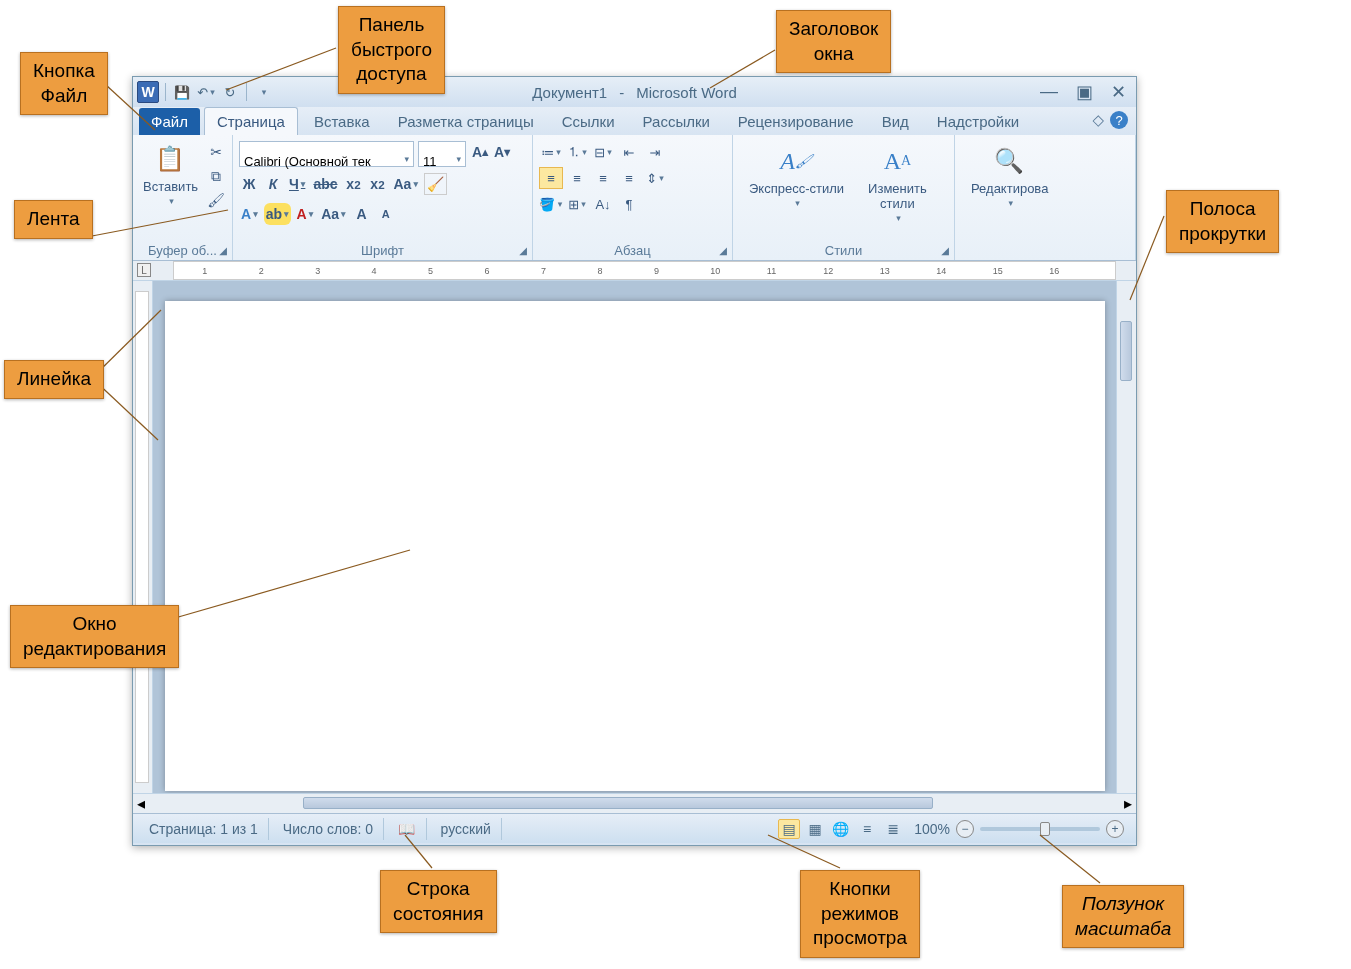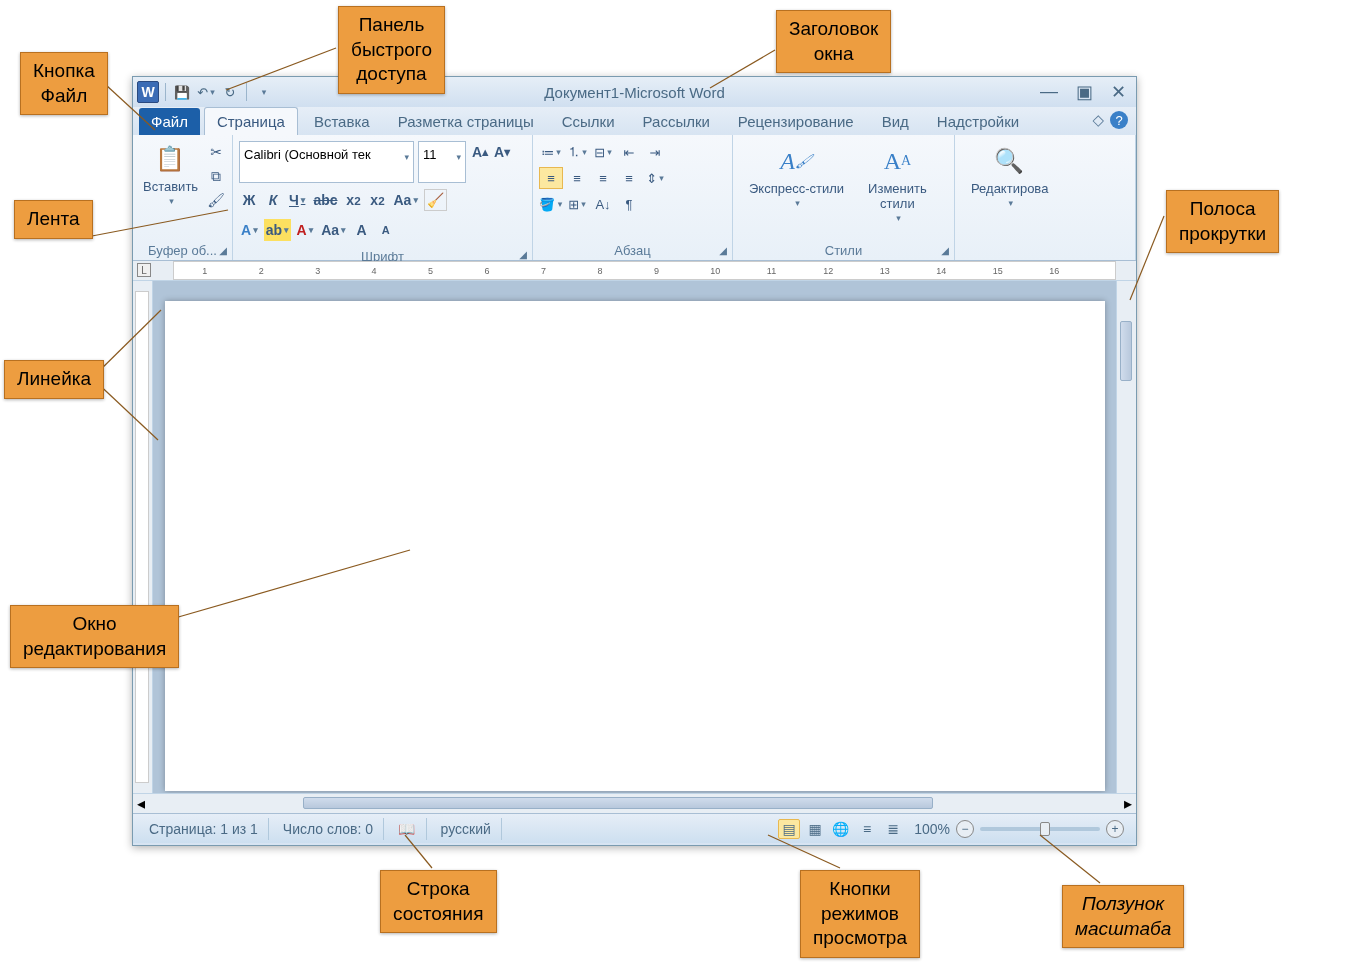--- a/index.html
+++ b/index.html
@@ -8,21 +8,21 @@
   .callout { position:absolute; background:#ed9d40; border:1px solid #b87020; padding:6px 12px; font-size:19px; color:#000; text-align:center; line-height:1.3; z-index:100; box-shadow:0 1px 3px rgba(0,0,0,.3);}
   .leader { position:absolute; stroke:#8a5a20; stroke-width:1.2; fill:none; z-index:90; pointer-events:none;}
   
   .window { position:absolute; top:76px; left:132px; width:1005px; height:770px; border:1px solid #7a9bb0; background:#d7e4f2; box-shadow:0 2px 8px rgba(0,0,0,.3);}
   
   .titlebar { height:30px; background:linear-gradient(#e6eef7,#d0dff0); display:flex; align-items:center; font-size:15px; color:#4a6a85; position:relative;}
   .qat { display:flex; align-items:center; gap:4px; padding-left:4px;}
   .word-logo { width:22px; height:22px; background:#3b6cb5; border:1px solid #2a4a80; border-radius:2px; color:#fff; font-weight:bold; font-size:14px; display:flex; align-items:center; justify-content:center;}
   .qat-btn { width:20px; height:20px; display:flex; align-items:center; justify-content:center; font-size:13px; color:#4a6a85;}
   .qat-sep { width:1px; height:18px; background:#9bb5cc; margin:0 2px;}
-  .title-center { position:absolute; left:50%; transform:translateX(-50%); display:flex; gap:0;}
+  .title-center { position:absolute; left:50%; transform:translateX(-50%); display:flex; gap:12px;}
   .win-controls { position:absolute; right:10px; display:flex; gap:18px; font-size:18px; color:#4a6a85;}
   
   .tabs { height:28px; background:linear-gradient(#e6eef7,#d7e4f2); display:flex; align-items:flex-end; padding-left:6px; gap:4px; font-size:15px; position:relative;}
   .tab { padding:5px 12px; color:#4a6a85; cursor:pointer; border-radius:3px 3px 0 0;}
   .tab.file { background:#1c5fa8; color:#fff;}
   .tab.active { background:#f5f8fc; border:1px solid #a8bed4; border-bottom:none; color:#3a5a80;}
   .tab-help { position:absolute; right:8px; top:4px; display:flex; gap:6px; align-items:center;}
   .help-icon { width:18px; height:18px; border-radius:50%; background:#3a80c8; color:#fff; font-size:13px; display:flex; align-items:center; justify-content:center;}
   
   .ribbon { height:126px; background:linear-gradient(#f5f8fc,#e8f0f8); border-bottom:1px solid #a8bed4; display:flex;}
@@ -31,21 +31,21 @@
   .group-label { height:20px; font-size:13px; color:#5a7a98; text-align:center; padding:0 4px; display:flex; align-items:center; justify-content:center; position:relative;}
   .group-launcher { position:absolute; right:3px; bottom:3px; width:12px; height:12px; font-size:10px; color:#5a7a98;}
   
   .big-btn { display:flex; flex-direction:column; align-items:center; gap:2px; padding:2px 6px; font-size:13px; color:#3a5a80;}
   .big-icon { width:36px; height:36px; display:flex; align-items:center; justify-content:center; font-size:24px;}
   .sm-col { display:flex; flex-direction:column; gap:6px; padding:4px 2px;}
   .sm-btn { width:20px; height:18px; font-size:14px; color:#3a5a80; display:flex; align-items:center; justify-content:center;}
   
   .font-group { width:300px;}
   .font-row1 { display:flex; gap:4px; padding:2px;}
-  .font-combo { border:1px solid #a8bed4; background:#fff; height:16px; font-size:13px; padding:20px 4px; display:flex; align-items:flex-end; justify-content:space-between;}
+  .font-combo { border:1px solid #a8bed4; background:#fff; height:16px; font-size:13px; padding:12px 4px; display:flex; align-items:flex-start; justify-content:space-between;}
   .font-row2 { display:flex; gap:4px; padding:4px 2px; align-items:center;}
   .fbtn { min-width:20px; height:22px; font-size:14px; font-weight:bold; color:#3a5a80; display:flex; align-items:center; justify-content:center; padding:0 2px;}
   
   .para-group { width:200px;}
   .para-row { display:flex; gap:2px; padding:2px;}
   .pbtn { width:24px; height:22px; display:flex; align-items:center; justify-content:center; font-size:13px; color:#3a5a80;}
   .pbtn.active { background:#fce8a0; border:1px solid #e8b850;}
   
   .styles-group { width:222px;}
   .edit-group { flex:1;}
@@ -199,21 +199,21 @@
           <div class="fbtn" style="font-style:italic;">К</div>
           <div class="fbtn" style="text-decoration:underline;">Ч<span class="dd">▾</span></div>
           <div class="fbtn" style="text-decoration:line-through;">abc</div>
           <div class="fbtn">x<sub>2</sub></div>
           <div class="fbtn">x<sup>2</sup></div>
           <div class="fbtn">Aa<span class="dd">▾</span></div>
           <div class="fbtn" style="border:1px solid #ccc;">🧹</div>
         </div>
         <div class="font-row2">
           <div class="fbtn" style="color:#3a80c8;">A<span class="dd">▾</span></div>
-          <div class="fbtn" style="background:#fce060;">ab<span class="dd">▾</span></div>
+          <div class="fbtn" style="background:#fce060;border-radius:6px;">ab<span class="dd">▾</span></div>
           <div class="fbtn" style="color:#c02020;">A<span class="dd">▾</span></div>
           <div class="fbtn">Aa<span class="dd">▾</span></div>
           <div class="fbtn">A</div>
           <div class="fbtn" style="font-size:11px;">A</div>
         </div>
       </div>
       <div class="group-label">
           <span>Шрифт</span>
           <span class="group-launcher">◢</span>
         </div>

